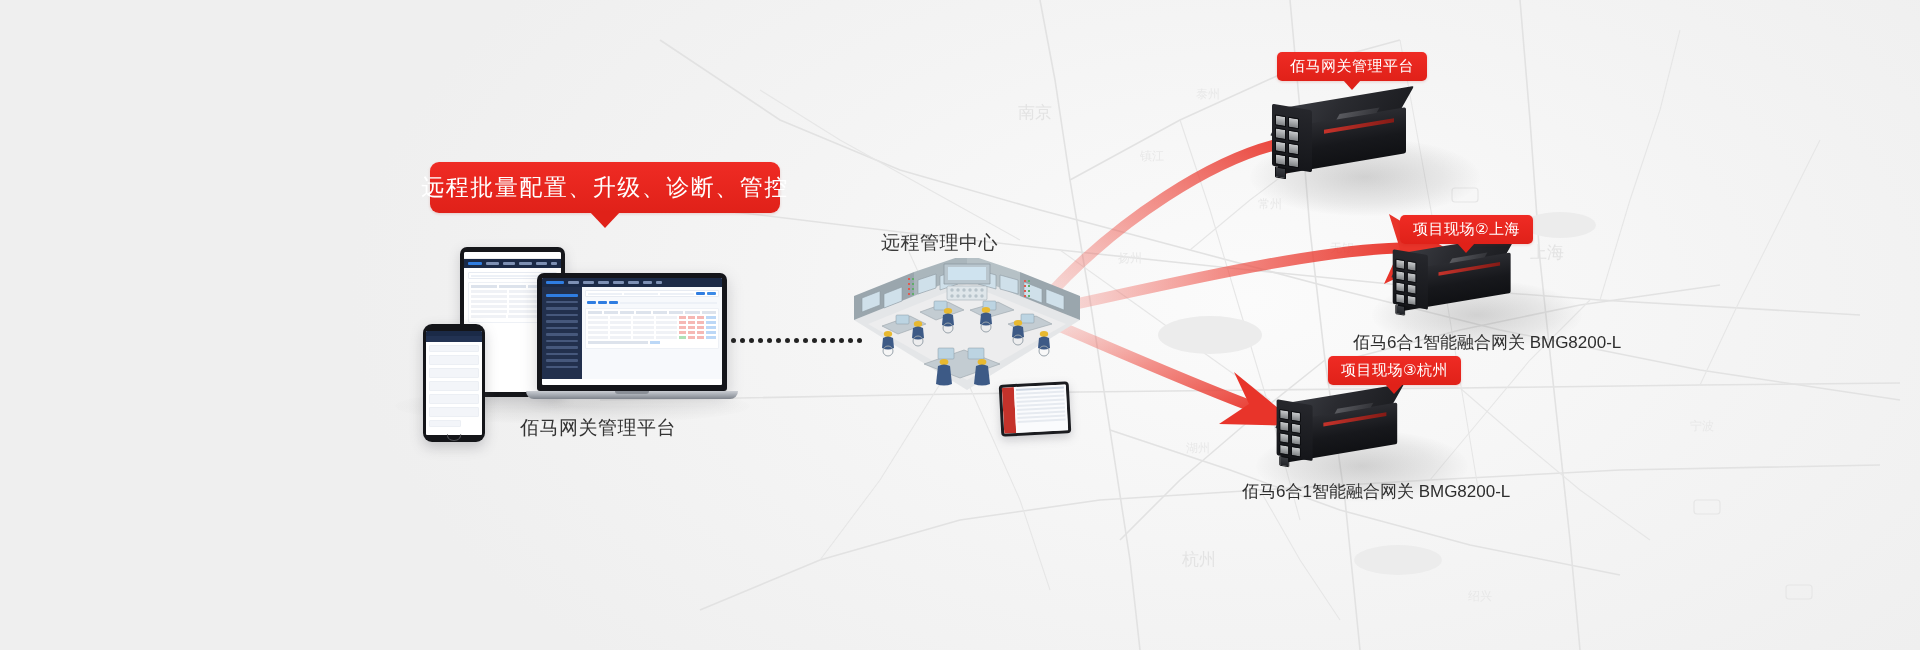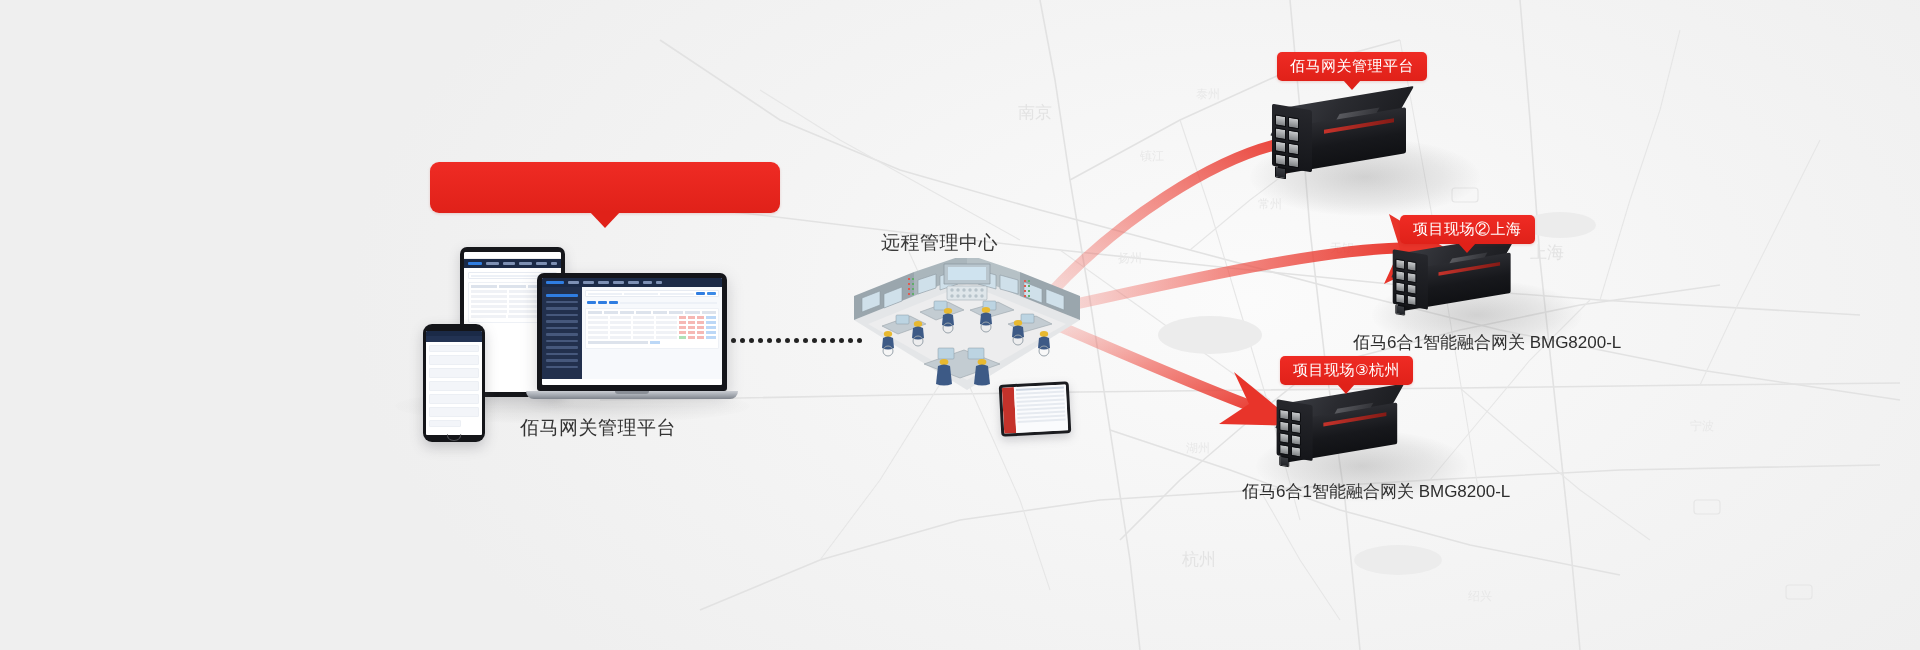--- a/index.html
+++ b/index.html
@@ -45,22 +45,22 @@
     border-top:14px solid #e02119;
   }
   #bannerMain{
     left:430px;top:162px;width:350px;height:51px;
     font-size:23px;border-radius:9px;letter-spacing:1.5px;
   }
   #bannerMain .tail{bottom:-15px;border-left-width:16px;border-right-width:16px;border-top-width:17px;}
   .sitetag{height:29px;padding:0 13px;font-size:15px;border-radius:5px;letter-spacing:.5px;}
   .sitetag .tail{bottom:-9px;border-left-width:9px;border-right-width:9px;border-top-width:10px;}
   #tagNanjing{left:1277px;top:52px;}
-  #tagShanghai{left:1400px;top:215px;font-family:Liberation Mono, monospace;}
-  #tagHangzhou{left:1280px;top:356px;}
+  #tagShanghai{left:1400px;top:215px;}
+  #tagHangzhou{left:1328px;top:356px;}
 
   
   .caption{position:absolute;color:#333;white-space:nowrap;}
   #capCenter{left:881px;top:230px;font-size:19px;color:#3a3a3a;letter-spacing:.5px;}
   #capPlatform{left:520px;top:415px;font-size:19px;color:#333;letter-spacing:.5px;}
   #capDev2{left:1353px;top:331px;font-size:17px;color:#2e2e2e;}
   #capDev3{left:1242px;top:480px;font-size:17px;color:#2e2e2e;}
 
   
   #dotLink{position:absolute;left:722px;top:338px;width:140px;height:5px;}
@@ -701,20 +701,21 @@
           <span class="p"></span>
           <span class="p"></span>
         <span class="p"></span>
           <span class="p"></span>
           <span class="p dark"></span>
       </div>
     </div>
   </div>
 
   <div class="callout" id="bannerMain">
+    <span>远程批量配置、升级、诊断、管控</span>
     <span class="tail"></span>
   </div>
 
   <div class="callout sitetag" id="tagNanjing">
     <span>佰马网关管理平台</span>
     <span class="tail"></span>
   </div>
 
   <div class="callout sitetag" id="tagShanghai">
     <span>项目现场②上海</span>

